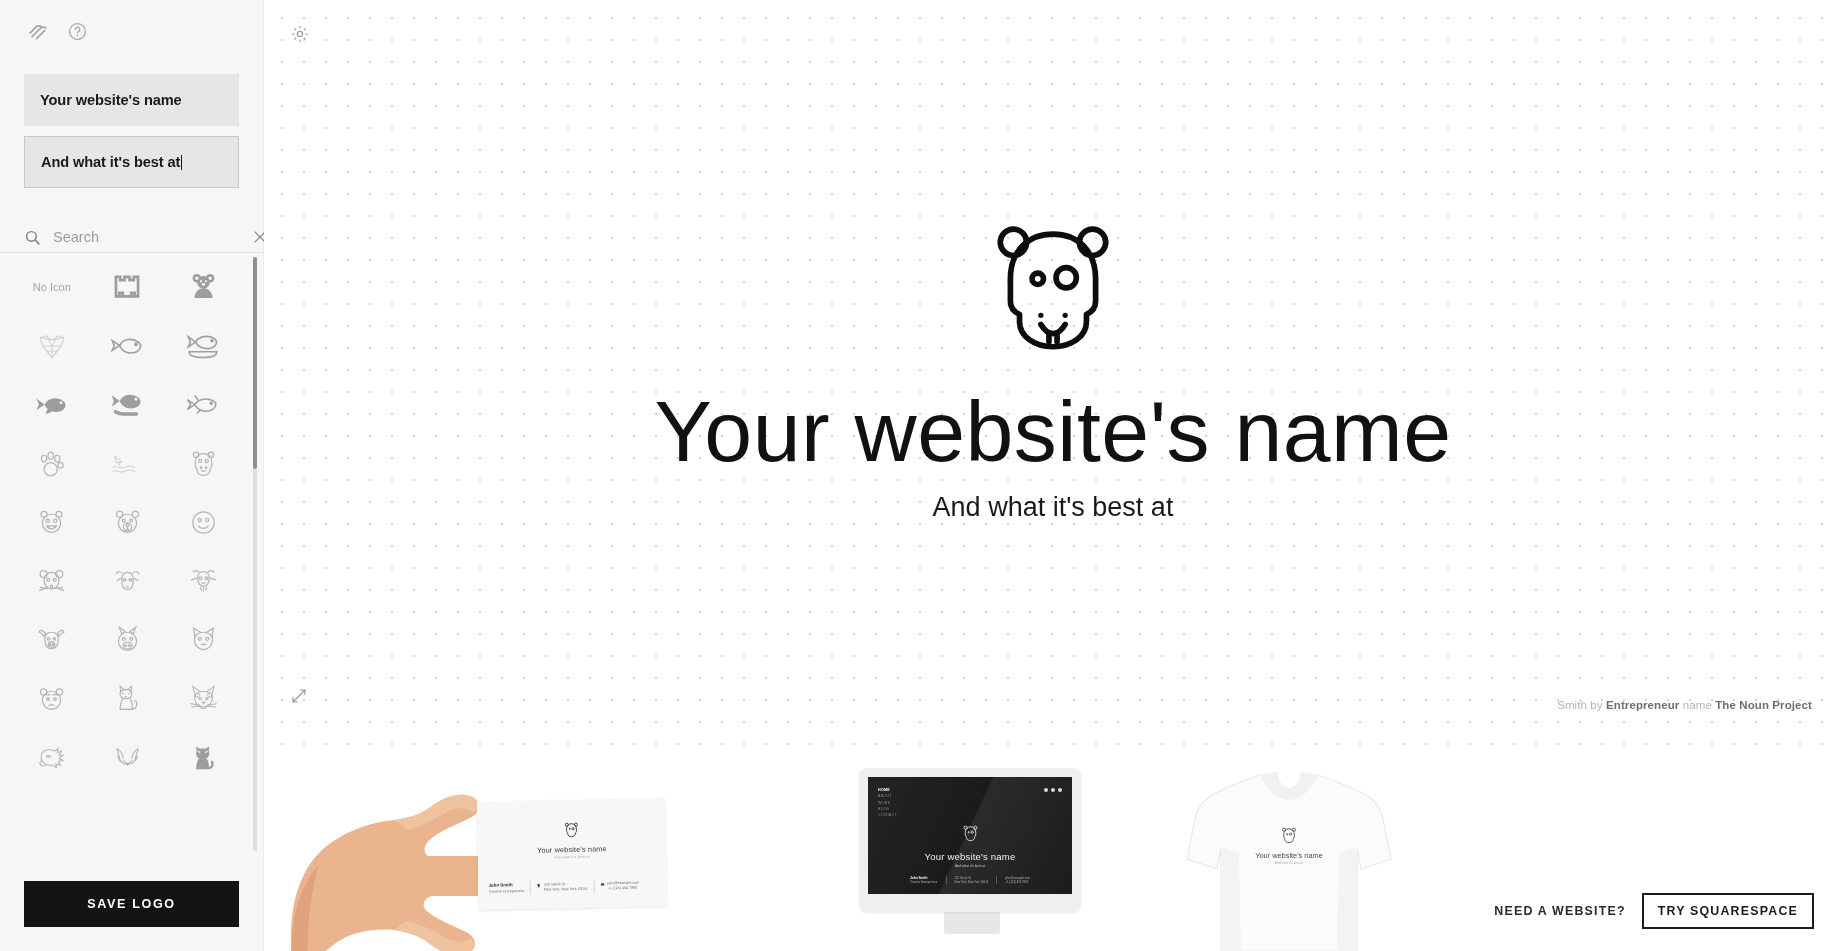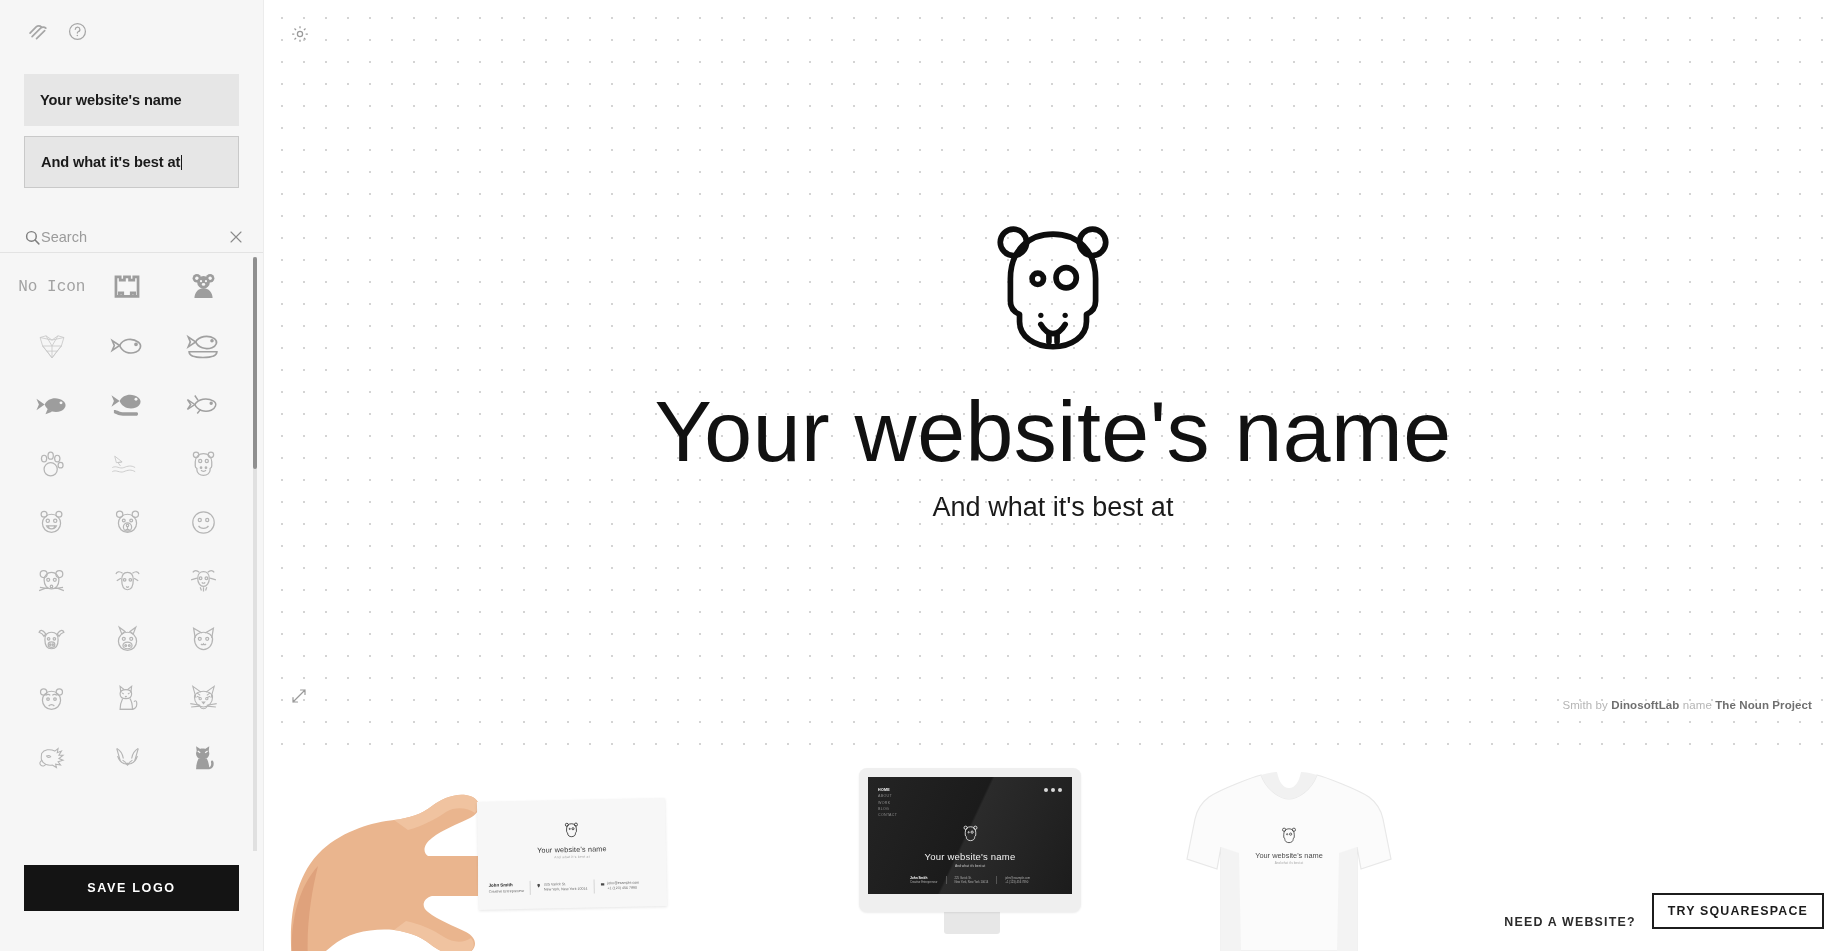--- a/index.html
+++ b/index.html
@@ -49,20 +49,21 @@
     display:inline-block; width:1px; height:15px;
     background:#1a1a1a; margin-left:1px;
     vertical-align: -2px;
   }
 
   .searchbar {
     margin-top: 28px;
     height: 42px;
     display: flex; align-items: center;
     padding: 0 22px 0 24px;
+    gap: 12px;
   }
   .search-ico { width: 17px; height:17px; flex:0 0 17px; }
   .search-input {
     border: 0; background: transparent; outline: none;
     font-family: "Liberation Sans", sans-serif;
     font-size: 14.5px; color: #555; flex: 1;
     padding: 0;
   }
   .search-input::placeholder { color: #9b9b9b; }
   .close-x { width: 16px; height: 16px; flex: 0 0 16px; cursor: pointer; }
@@ -79,35 +80,35 @@
     padding: 4px 22px 0 14px;
     row-gap: 0px;
   }
   .cell {
     height: 59px;
     display: flex; align-items: center; justify-content: center;
     cursor: pointer;
   }
   .cell svg { display: block; }
   .no-icon-label {
-    font-size: 16px; color: #a2a2a2;
-    font-family: Liberation Mono, monospace;
+    font-size: 11px; color: #a2a2a2;
+    font-family: Liberation Sans, sans-serif;
   }
   .scroll-track {
     position: absolute; top: 4px; right: 6px; width: 4px; bottom: 4px;
     background: #e0e0e0;
   }
   .scroll-thumb {
     position: absolute; top: 4px; right: 6px; width: 4px; height: 212px;
     background: #8f8f8f; border-radius: 2px;
   }
 
   .save-btn {
     position: absolute;
-    left: 24px; right: 24px; bottom: 40px;
+    left: 24px; right: 24px; bottom: 24px;
     height: 46px;
     background: #141414; color: #ffffff;
     border: 0;
     font-family: "Liberation Sans", sans-serif;
     font-size: 12.6px; font-weight: bold;
     letter-spacing: 1.6px;
     cursor: pointer;
   }
 
   
@@ -242,22 +243,22 @@
     position:absolute; left:0; right:0; top: 82px; text-align:center;
     font-size: 7.4px; color: #4b4b4b;
   }
   .shirt-sub {
     position:absolute; left:0; right:0; top: 92px; text-align:center;
     font-size: 3.2px; color: #a9a9a9;
   }
 
   
   .footer-cta {
-    position: absolute; right: 18px; bottom: 22px;
-    display: flex; align-items: flex-end; gap: 16px;
+    position: absolute; right: 28px; bottom: 22px;
+    display: flex; align-items: center; gap: 16px;
     z-index: 5;
   }
   .need-website {
     font-size: 12.4px; font-weight: bold; color: #2b2b2b;
     letter-spacing: 1.2px;
   }
   .try-sq {
     border: 2px solid #1c1c1c; background: #ffffff;
     padding: 9px 14px;
     font-family: "Liberation Sans", sans-serif;
@@ -665,21 +666,21 @@
     </div>
 
     <span class="expand-btn">
       <svg viewBox="0 0 24 24" width="18" height="18" fill="none" stroke="#9a9a9a" stroke-width="1.6" stroke-linecap="round">
         <path d="M14 4h6v6M20 4l-8 8M10 20H4v-6M4 20l8-8"></path>
       </svg>
     </span>
 
     <div class="attribution">
       <span>Smith by</span>
-      <b>DinosoftLab</b>
+      <b>Entrepreneur</b>
       <span>name</span>
       <b>The Noun Project</b>
     </div>
 
     <div class="mockups">
 
       <div class="mock mock-card">
         <svg class="hand" width="390" height="180" viewBox="0 0 390 180">
           <path d="M10 180 C6 140 12 96 40 70 C62 50 92 42 112 40 C128 38 140 34 150 26 C160 18 176 12 188 16 C200 20 200 32 188 38 C176 44 160 50 150 58 C142 64 140 72 146 76 L196 76 L196 116 L150 116 C142 118 138 126 146 132 C156 140 172 146 184 152 C196 158 196 170 184 174 C172 178 158 172 148 164 C138 156 126 152 112 150 C92 148 66 152 50 166 C40 174 36 178 34 180 Z" fill="#eab58e"></path>
           <path d="M112 40 C128 38 140 34 150 26 C160 18 176 12 188 16 C197 19 199 27 193 33 C186 28 174 26 164 32 C152 40 140 46 126 50 Z" fill="#f0c3a0"></path>

